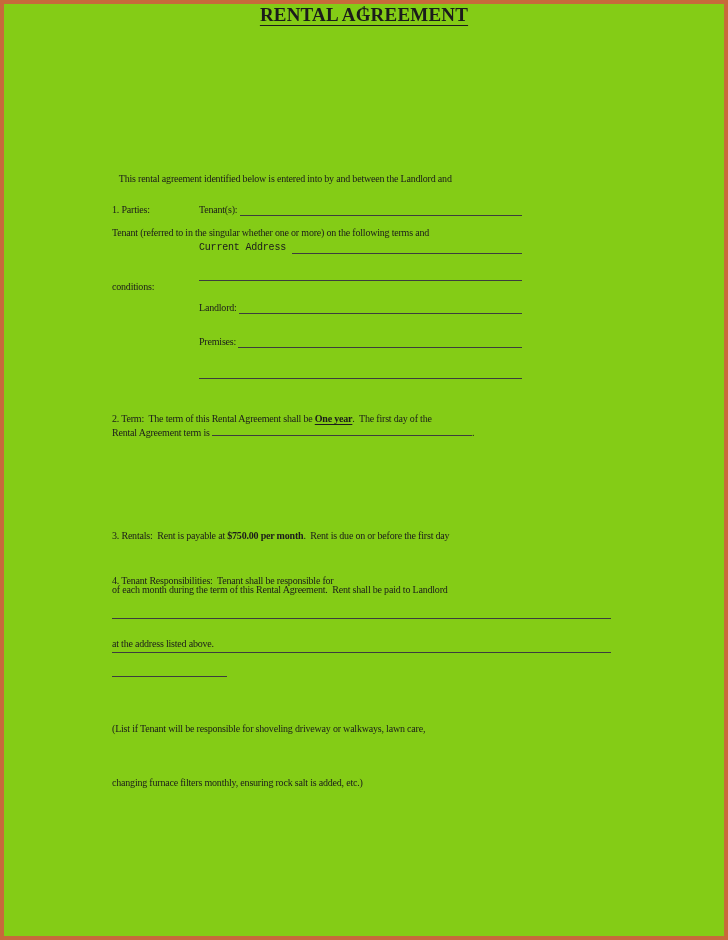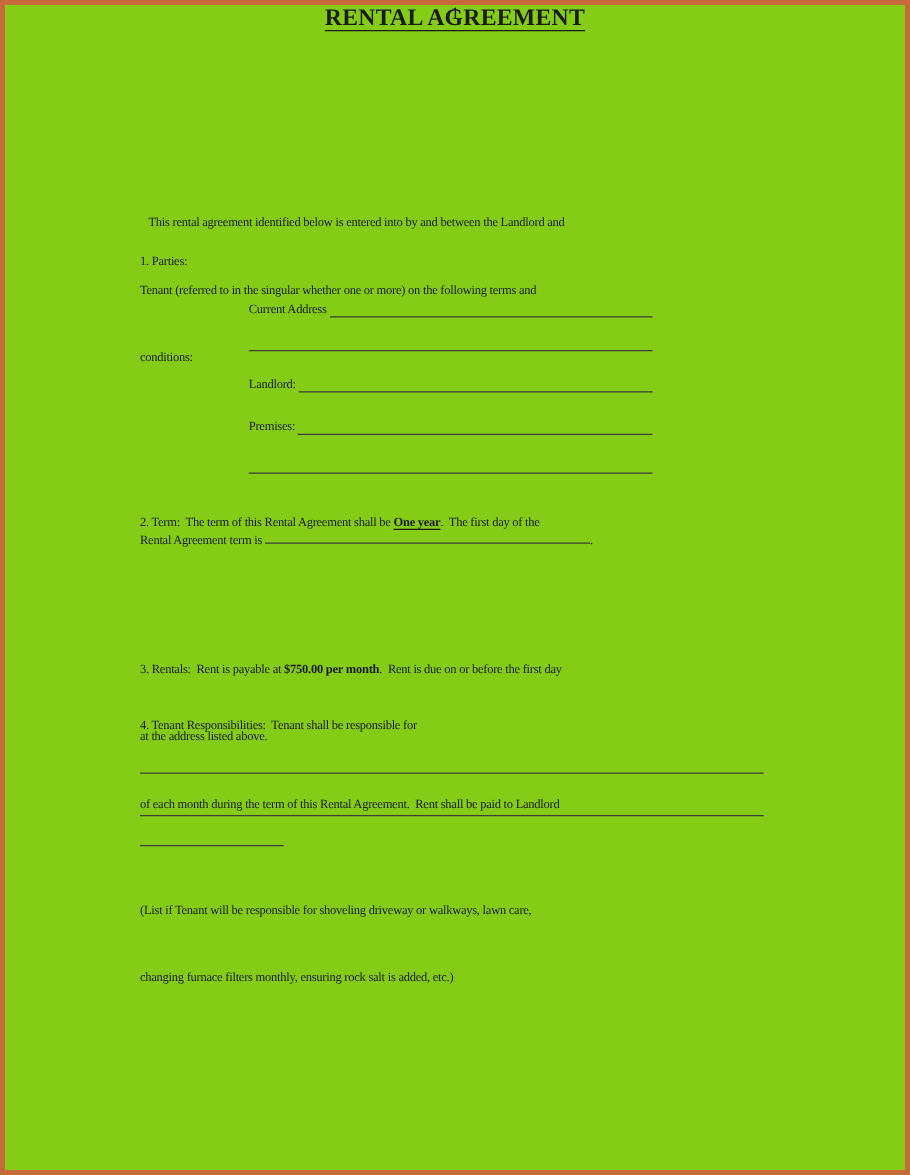--- a/index.html
+++ b/index.html
@@ -65,22 +65,26 @@
   <div class="abs title">RENTAL AGREEMENT</div>
 
   <div class="abs docline" style="left:108px; top:130px;">
     <div>   This rental agreement identified below is entered into by and between the Landlord and</div>
     <div>Tenant (referred to in the singular whether one or more) on the following terms and</div>
     <div>conditions:</div>
   </div>
 
   <div class="abs docline" style="left:108px; top:197px;"><span>1. </span><span class="u">Parties</span><span>:</span></div>
 
+  <div class="abs docline fieldrow" style="left:195px; top:197px; width:323px;">
+    <span>Tenant(s): </span>
+    <span class="fline"></span>
+  </div>
 
-  <div class="abs docline fieldrow" style="left:195px; top:235px; width:323px;">
+  <div class="abs docline fieldrow" style="left:195px; top:235px; width:323px;font-family:Liberation Mono, monospace;">
     <span>Current Address </span>
     <span class="fline"></span>
   </div>
 
   <div class="abs hline" style="left:195px; top:276px; width:323px;"></div>
 
   <div class="abs docline fieldrow" style="left:195px; top:295px; width:323px;">
     <span>Landlord: </span>
     <span class="fline"></span>
   </div>
@@ -91,22 +95,22 @@
   </div>
 
   <div class="abs hline" style="left:195px; top:374px; width:323px;"></div>
 
   <div class="abs docline" style="left:108px; top:406px;"><span>2. </span><span class="u">Term</span><span>:  The term of this Rental Agreement shall be </span><span class="bu">One year</span><span>.  The first day of the</span></div>
 
   <div class="abs docline" style="left:108px; top:420px;"><span>Rental Agreement term is </span><span class="iline"></span><span>.</span></div>
 
   <div class="abs docline" style="left:108px; top:487px;">
     <div><span>3. </span><span class="u">Rentals</span><span>:  Rent is payable at </span><span class="b">$750.00 per month</span><span>.  Rent is due on or before the first day</span></div>
+    <div>of each month during the term of this Rental Agreement.  Rent shall be paid to Landlord</div>
     <div>at the address listed above.</div>
-    <div>of each month during the term of this Rental Agreement.  Rent shall be paid to Landlord</div>
   </div>
 
   <div class="abs docline" style="left:108px; top:568px;"><span>4. </span><span class="u">Tenant Responsibilities</span><span>:  Tenant shall be responsible for</span></div>
 
   <div class="abs hline" style="left:108px; top:614px; width:499px;"></div>
   <div class="abs hline" style="left:108px; top:648px; width:499px;"></div>
   <div class="abs hline" style="left:108px; top:672px; width:115px;"></div>
 
   <div class="abs docline" style="left:108px; top:680px;">
     <div>(List if Tenant will be responsible for shoveling driveway or walkways, lawn care,</div>

